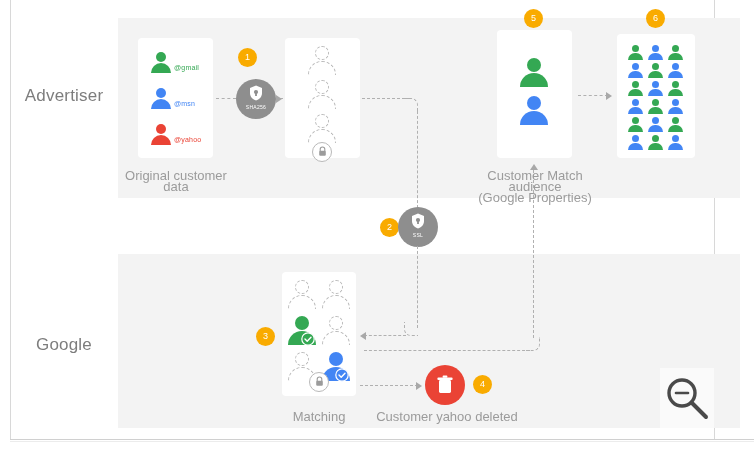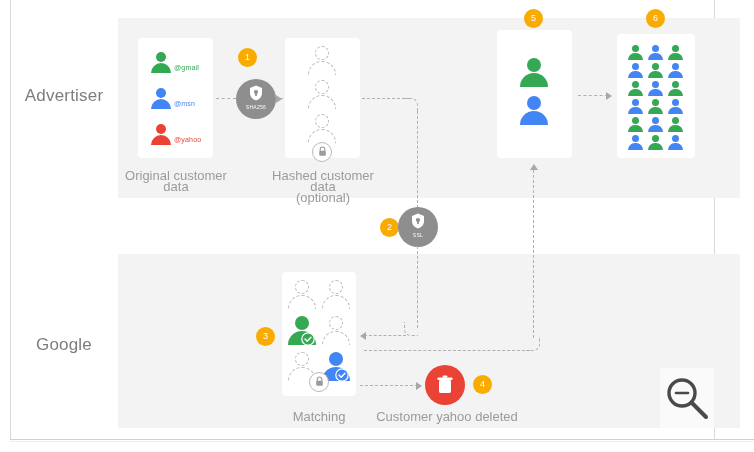--- a/index.html
+++ b/index.html
@@ -156,22 +156,20 @@
       <div class="head"></div>
         <div class="body"></div>
       </div>
     <div class="lock" style="left:27px;top:104px;">
       <svg width="9" height="11" viewBox="0 0 9 11" style="margin-top:3px;" aria-hidden="true">
         <path d="M2.2 5 V3.3 A2.3 2.3 0 0 1 6.8 3.3 V5" fill="none" stroke="#9b9b9b" stroke-width="1.1"></path>
         <rect x="1.2" y="4.7" width="6.6" height="5" rx="1" fill="#9b9b9b"></rect>
       </svg>
     </div>
   </div>
-  <div class="caption" id="cap-hashed">Hashed customer data
-(optional)</div>
 
   <div class="dash-h" style="left:362px;top:98px;width:48px;"></div>
   <div class="corner" style="left:404px;top:98px;width:14px;height:14px;border-left:none;border-bottom:none;border-top-right-radius:7px;"></div>
   <div class="dash-v" style="left:417px;top:111px;height:102px;"></div>
 
   <div class="badge" style="left:380px;top:218px;">2</div>
 
   <div class="shieldwrap" style="left:398px;top:207px;">
     <div class="sglyph">
       <svg width="14" height="16" viewBox="0 0 14 16" aria-hidden="true">
@@ -258,20 +256,22 @@
   <div class="card" id="card-match">
     <div class="person p-md" style="left:22px;top:28px;">
       <div class="head" style="background:#34A853;"></div>
         <div class="body" style="background:#34A853;"></div>
     </div>
     <div class="person p-md" style="left:22px;top:66px;">
       <div class="head" style="background:#4285F4;"></div>
         <div class="body" style="background:#4285F4;"></div>
     </div>
   </div>
+  <div class="caption" id="cap-match">Customer Match audience
+(Google Properties)</div>
 
   <div class="dash-h" style="left:578px;top:95px;width:30px;"></div>
   <div class="arrowhead ah-right" style="left:606px;top:92px;"></div>
 
   <div class="badge" style="left:646px;top:9px;">6</div>
 
   <div class="card" id="card-similar">
     <div id="similar-grid" style="position:absolute;left:9px;top:10px;width:60px;display:flex;flex-wrap:wrap;">
         <div style="width: 20px; height: 18px; position: relative;">
           <div style="position:absolute;left:6px;top:1px;width:7px;height:7px;border-radius:50%;background:#34A853;"></div>

